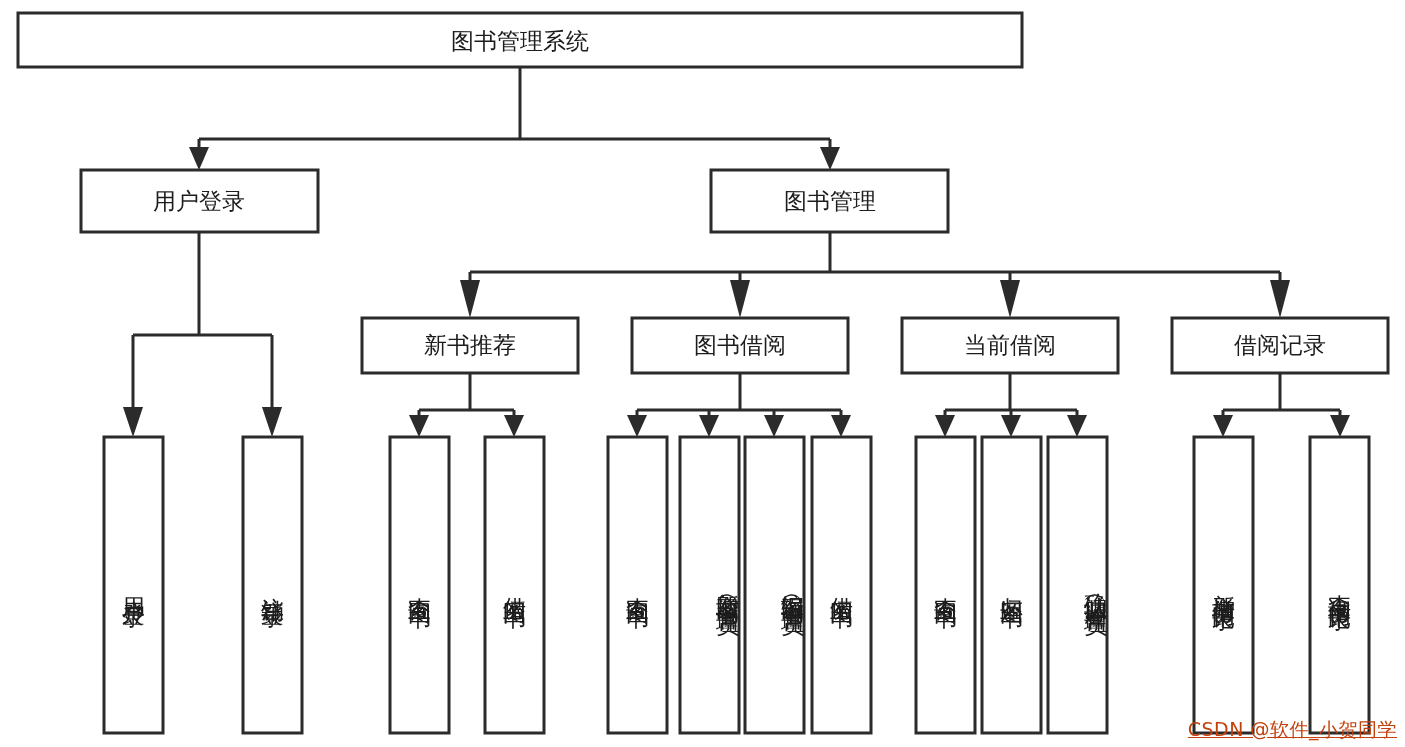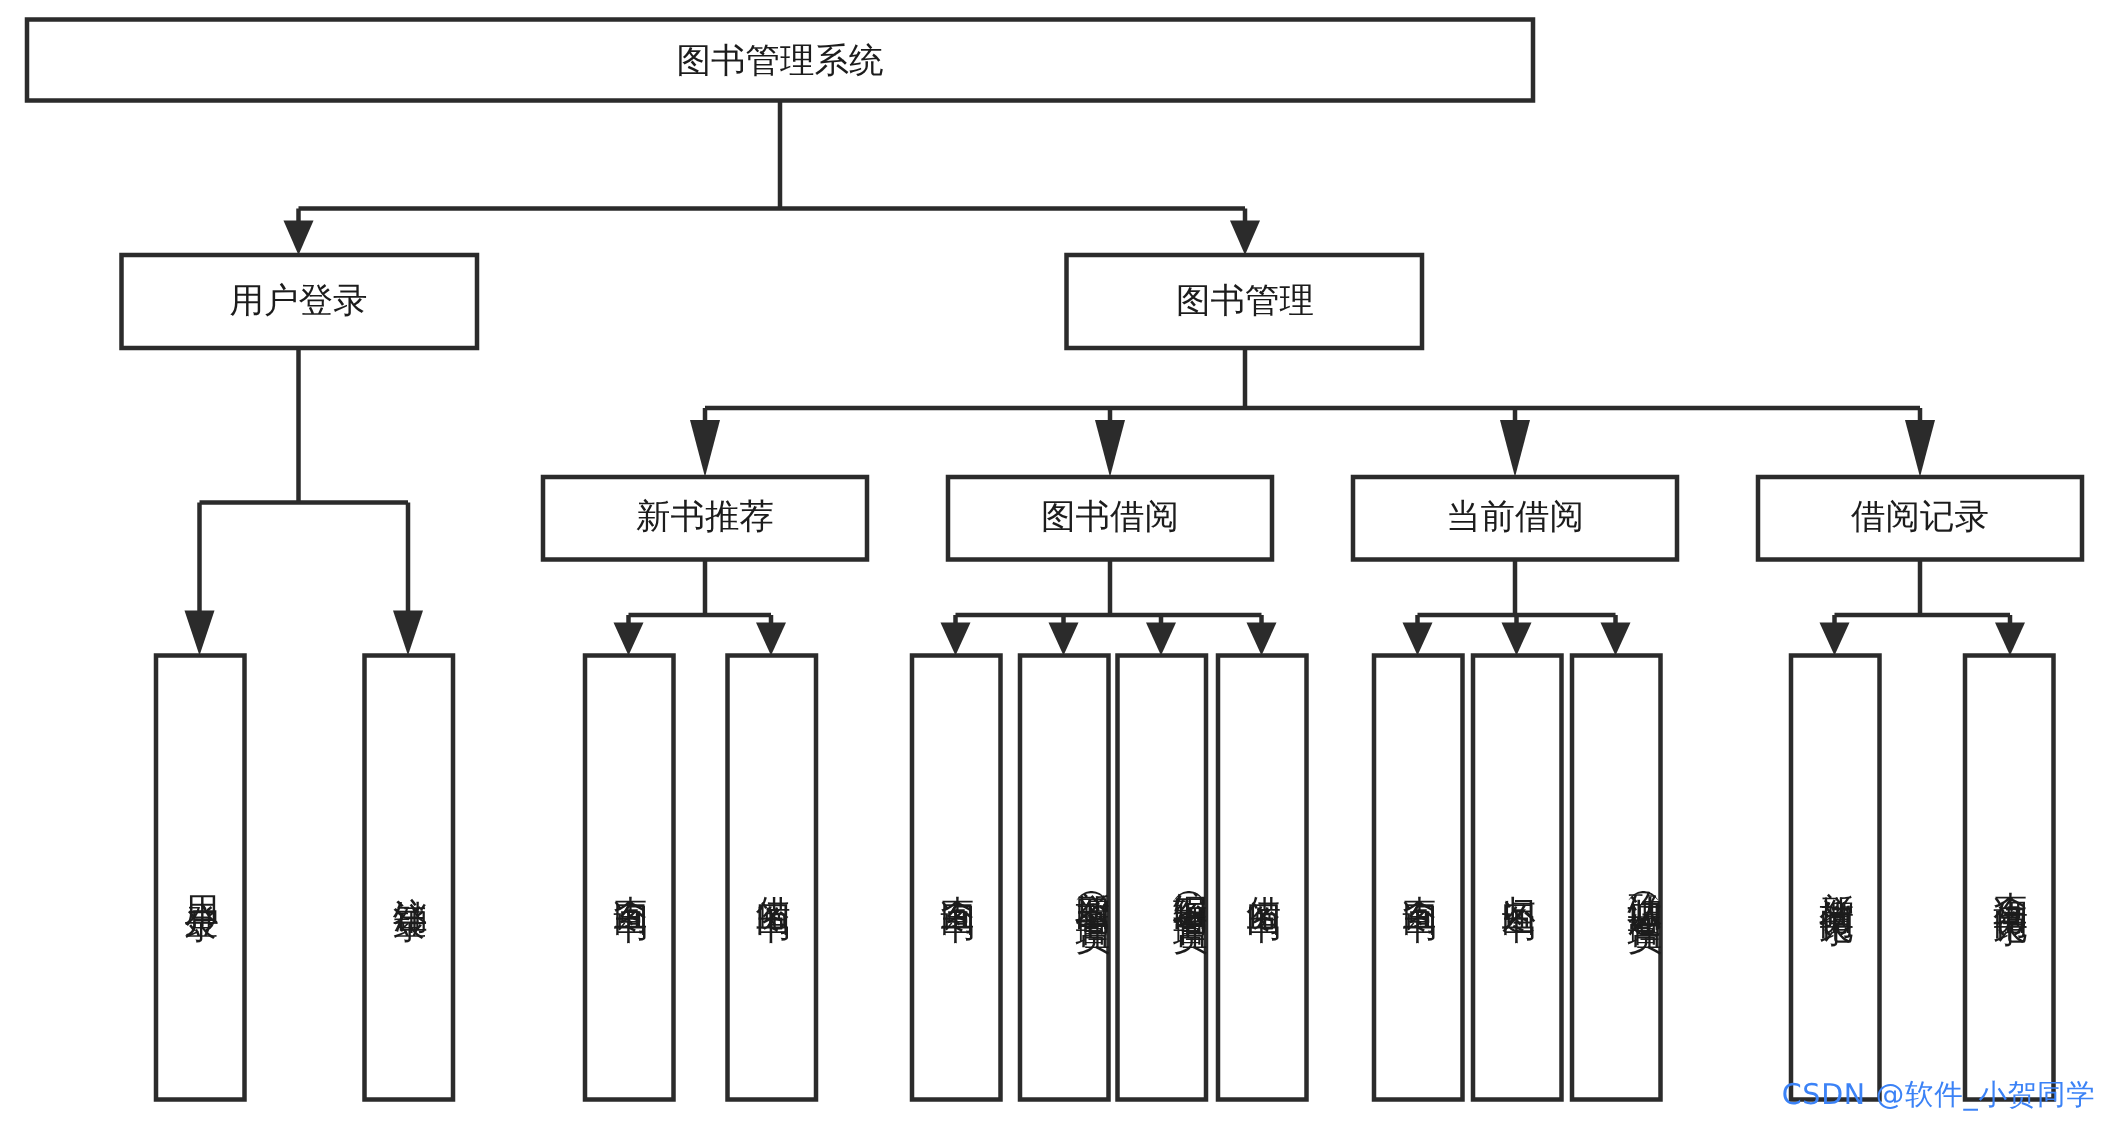--- a/index.html
+++ b/index.html
@@ -65,23 +65,24 @@
   }
   .leaf-label.centered {
     align-items: center;
   }
   .watermark {
     position: absolute;
     right: 8px;
     bottom: 4px;
     font-family: "DejaVu Sans", "Liberation Sans", sans-serif;
     font-size: 19px;
-    color: #3b82f6;
+    color: #c2410c;
     white-space: nowrap;
     letter-spacing: 0.5px;
+    text-decoration: underline;
   }
 </style>
 </head>
 <body>
 
 <div id="diagram-root">
 
   <svg class="flow" viewBox="0 0 1405 747" xmlns="http://www.w3.org/2000/svg">
 
     <g>

